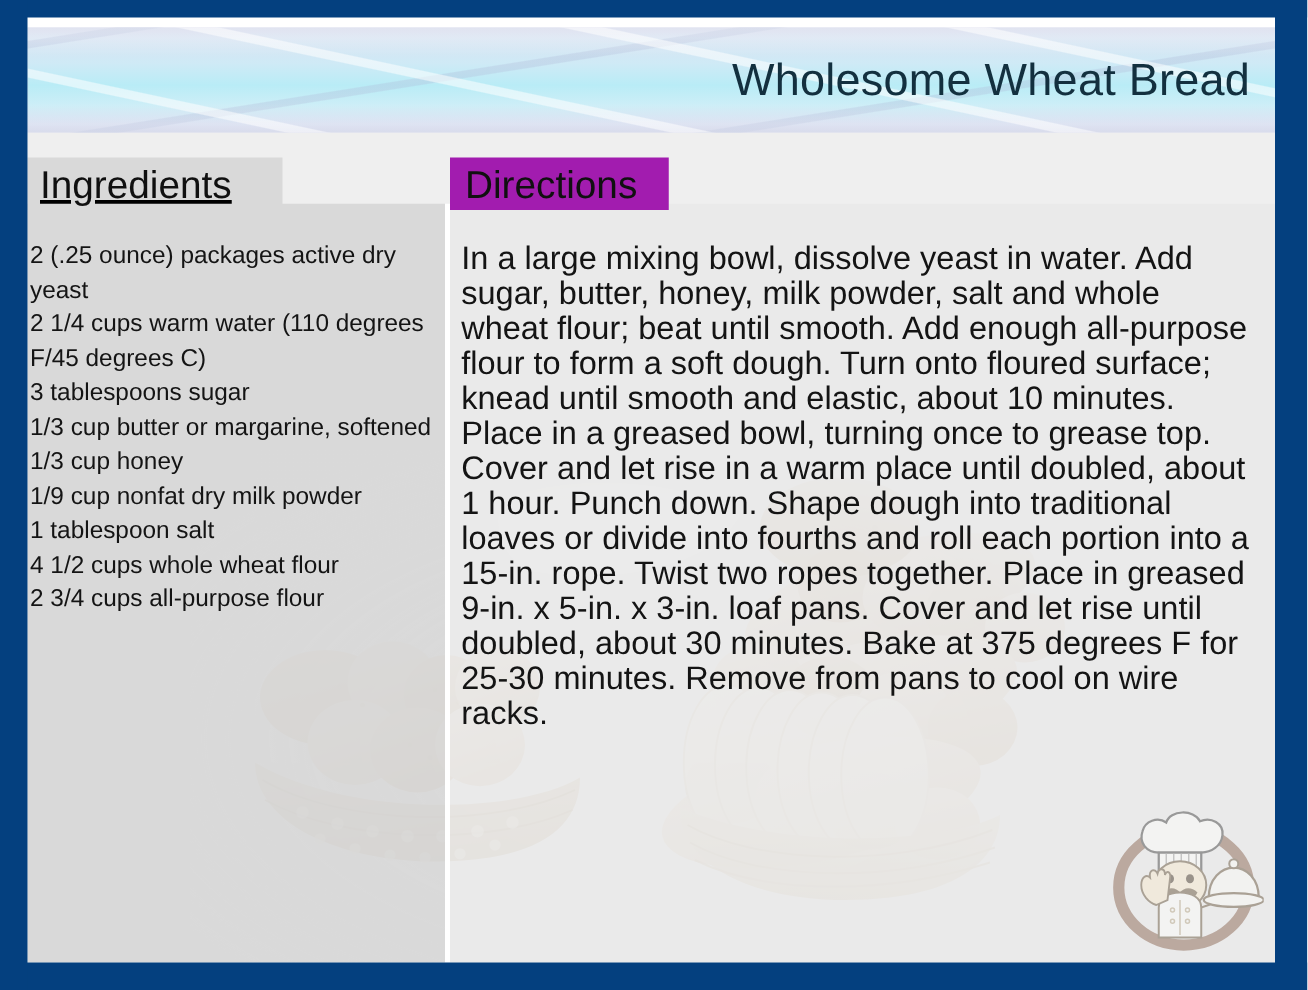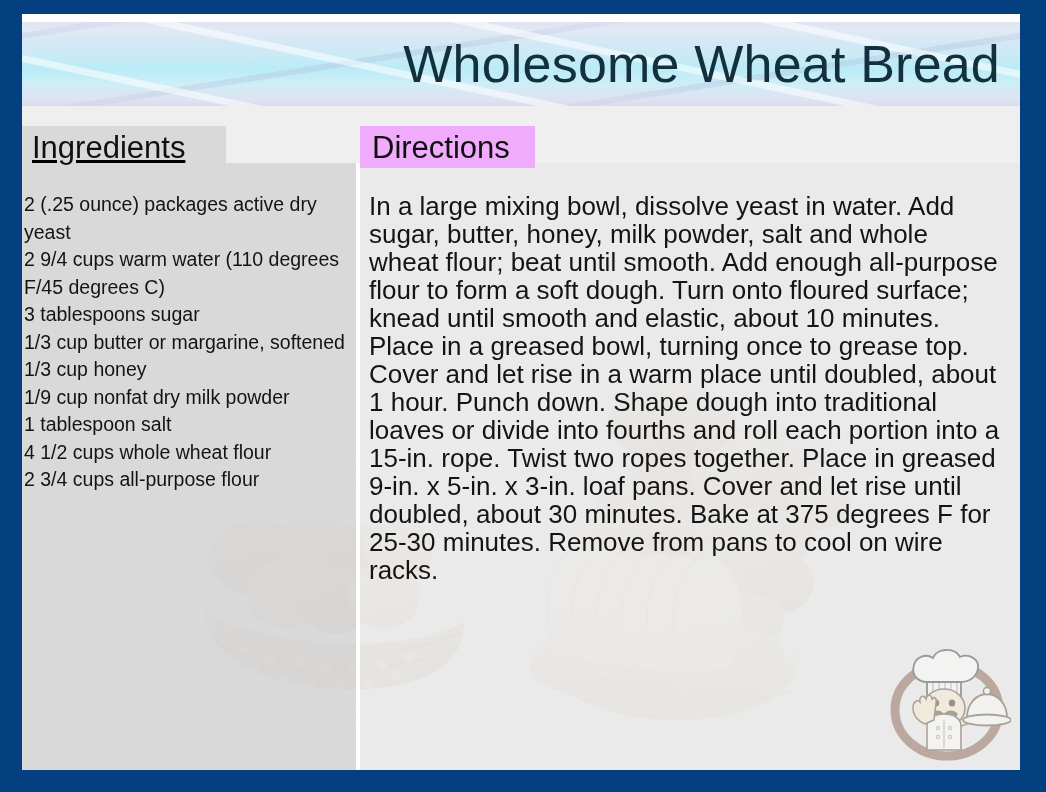--- a/index.html
+++ b/index.html
@@ -83,21 +83,21 @@
       rgba(255,255,255,0.00) 72%,
       rgba(255,255,255,0.30) 100%);
     pointer-events: none;
   }
   #recipe-title {
     position: absolute;
     right: 22px;
     top: 50%;
     transform: translateY(-50%);
     margin: 0;
-    font-size: 52px;
+    font-size: 36px;
     font-weight: 400;
     letter-spacing: 0.2px;
     color: #13303f;
     white-space: nowrap;
     z-index: 3;
   }
 
   
   #photo-layer {
     position: absolute;
@@ -165,21 +165,21 @@
     height: 42px;
     padding-left: 10px;
     text-decoration: underline;
   }
   #tab-directions {
     left: 360px;
     top: 126px;
     width: 163px;
     height: 42px;
     padding-left: 12px;
-    background: #f0abfc;
+    background: #a21caf;
   }
   .panel-heading {
     margin: 0;
     font-size: 31px;
     font-weight: 400;
     color: #101010;
     line-height: 1;
     white-space: nowrap;
   }
 
@@ -387,21 +387,21 @@
   <div id="tab-ingredients" class="panel-tab">
     <h2 class="panel-heading">Ingredients</h2>
   </div>
 
   <div id="tab-directions" class="panel-tab">
     <h2 class="panel-heading">Directions</h2>
   </div>
 
   <ul id="ingredients-list">
     <li>2 (.25 ounce) packages active dry yeast</li>
-    <li>2 9/4 cups warm water (110 degrees F/45 degrees C)</li>
+    <li>2 1/4 cups warm water (110 degrees F/45 degrees C)</li>
     <li>3 tablespoons sugar</li>
     <li>1/3 cup butter or margarine, softened</li>
     <li>1/3 cup honey</li>
     <li>1/9 cup nonfat dry milk powder</li>
     <li>1 tablespoon salt</li>
     <li>4 1/2 cups whole wheat flour</li>
     <li>2 3/4 cups all-purpose flour</li>
   </ul>
 
   <p id="directions-text">In a large mixing bowl, dissolve yeast in water. Add sugar, butter, honey, milk powder, salt and whole wheat flour; beat until smooth. Add enough all-purpose flour to form a soft dough. Turn onto floured surface; knead until smooth and elastic, about 10 minutes. Place in a greased bowl, turning once to grease top. Cover and let rise in a warm place until doubled, about 1 hour. Punch down. Shape dough into traditional loaves or divide into fourths and roll each portion into a 15-in. rope. Twist two ropes together. Place in greased 9-in. x 5-in. x 3-in. loaf pans. Cover and let rise until doubled, about 30 minutes. Bake at 375 degrees F for 25-30 minutes. Remove from pans to cool on wire racks.</p>

